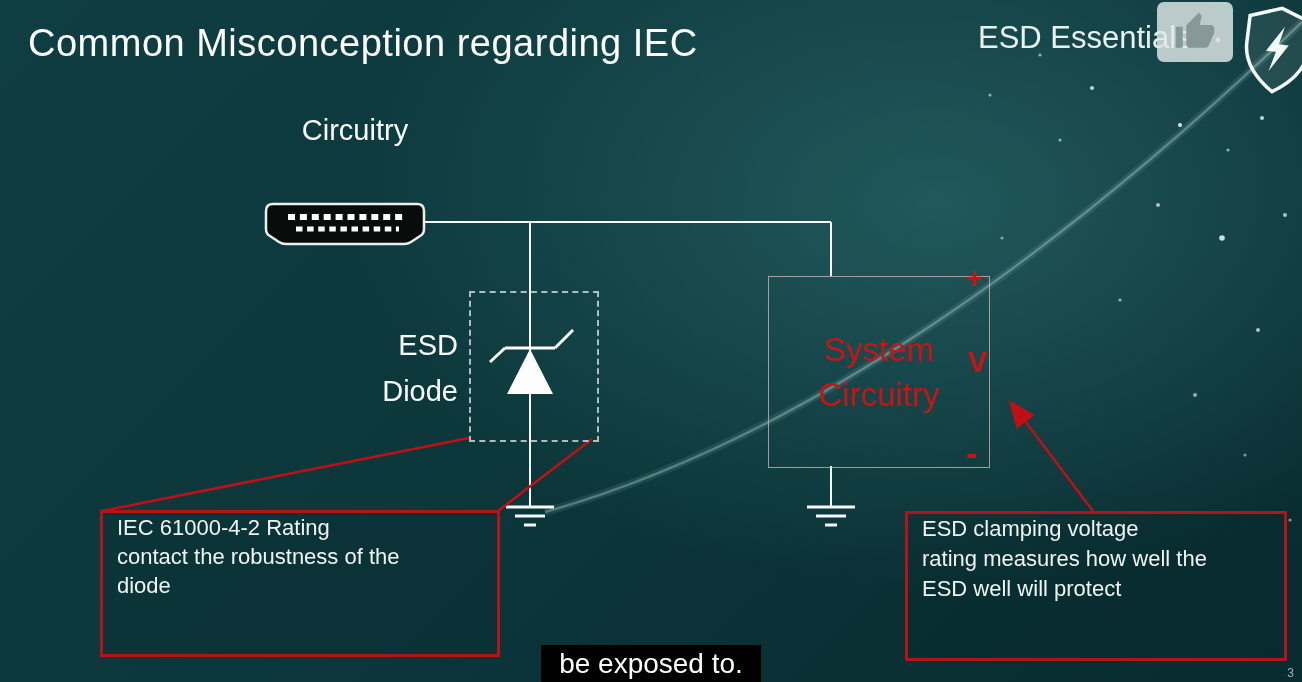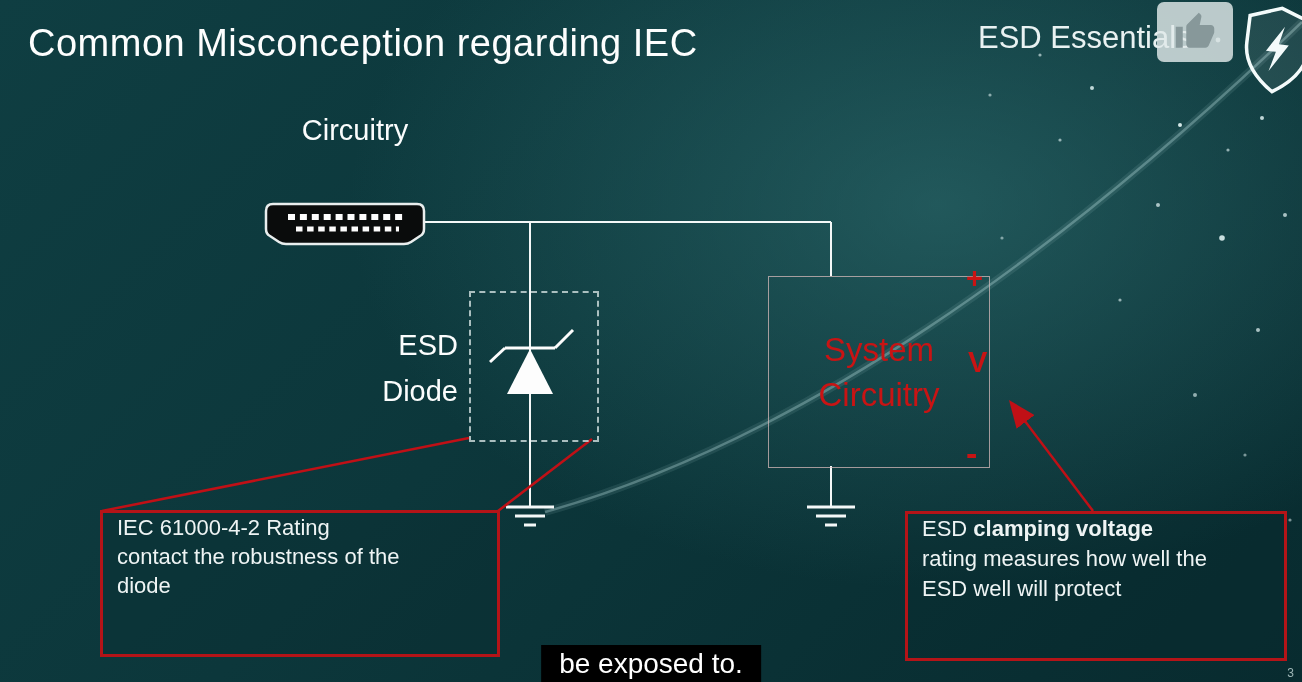--- a/index.html
+++ b/index.html
@@ -35,21 +35,21 @@
   .vmark{color:var(--accent-red);font-weight:bold;font-size:29px;}
   .vmark.plus{left:966px;top:262px;}
   .vmark.v{left:968px;top:346px;}
   .vmark.minus{left:966px;top:434px;font-size:34px;}
   .callout{
     border:3px solid #b41418;color:#eef4f4;font-size:22px;line-height:29px;
     padding:0 14px;box-sizing:border-box;background:rgba(6,40,44,0.25);
   }
   .callout.iec{left:100px;top:510px;width:400px;height:147px;}
   .callout.clamp{left:905px;top:511px;width:382px;height:150px;line-height:30px;}
-  .callout .bold{font-weight:bold;margin-top:48px;}
+  .callout .bold{font-weight:normal;margin-top:48px;}
   .caption{
     left:50%;bottom:0;transform:translateX(-50%);
     background:#000;color:#fff;font-size:28px;line-height:37px;padding:0 18px;white-space:nowrap;
   }
   .page-number{right:8px;bottom:2px;font-size:12px;color:#9db5b5;}
   svg{display:block;}
   .layer{left:0;top:0;width:1302px;height:682px;pointer-events:none;}
 </style>
 </head>
 <body>

